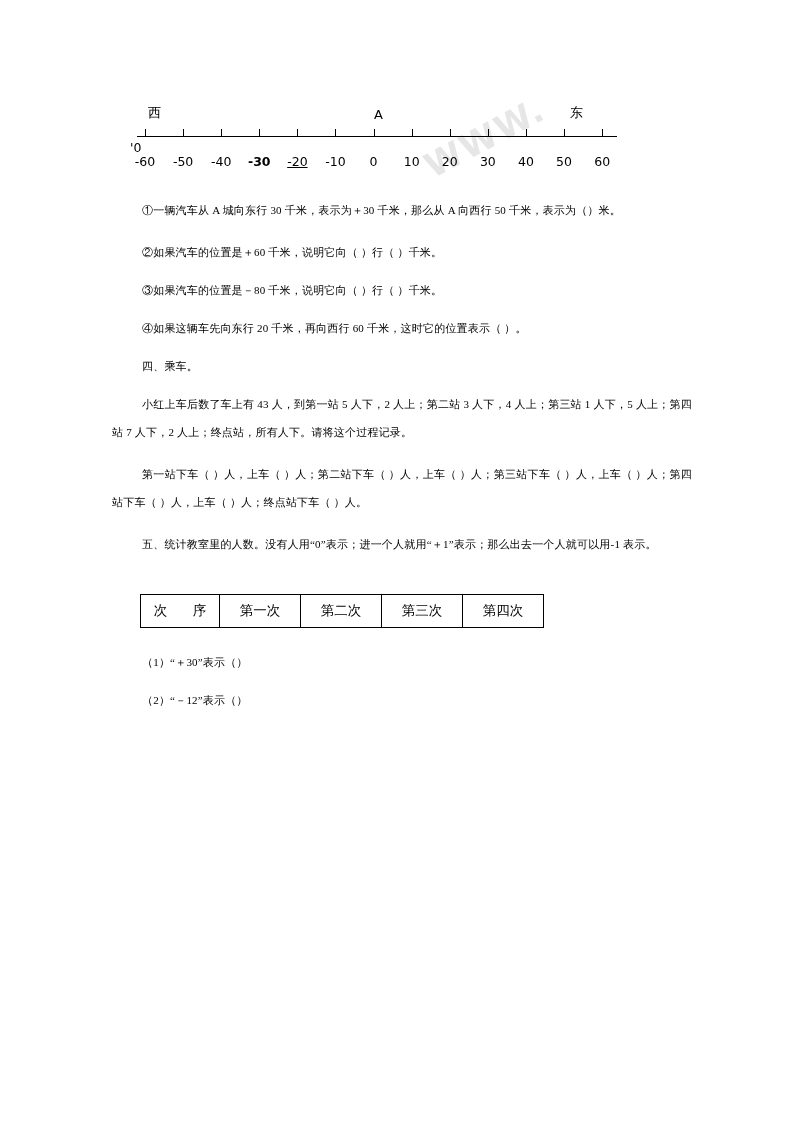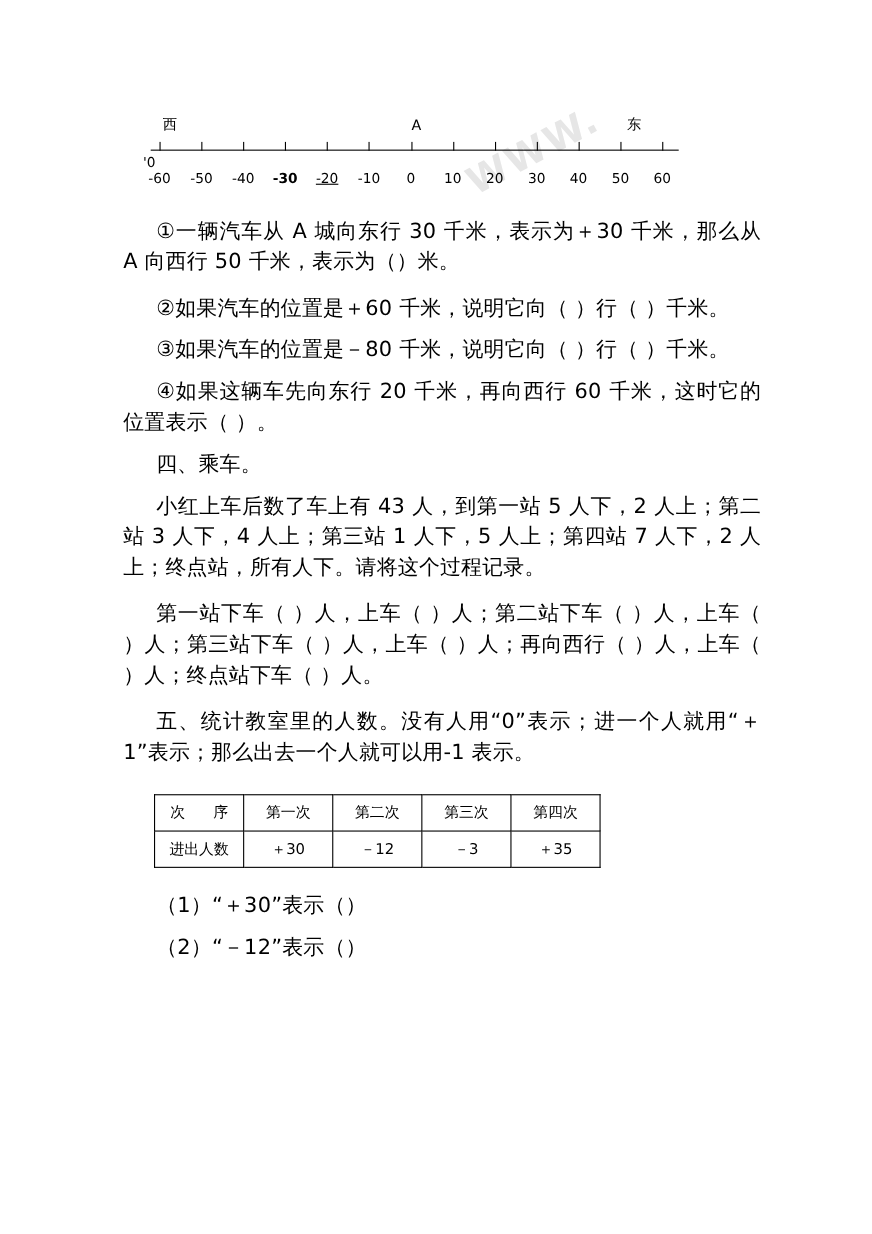--- a/index.html
+++ b/index.html
@@ -86,31 +86,32 @@
   .nl-zero-prefix {
     position: absolute;
     left: 18px;
     top: 40px;
     font-size: 12.5px;
   }
 
   
   p.q {
     margin: 0 0 14px 0;
-    font-size: 19px;
+    font-size: 11px;
     line-height: 28px;
     text-indent: 30px;
     text-align: justify;
     letter-spacing: 0.2px;
+    font-family: Liberation Serif, serif;
   }
   p.q.tight { margin-bottom: 10px; }
 
   
   .tbl-wrap {
-    margin: 24px 0 20px 28px;
+    margin: 36px 0 20px 28px;
   }
   table.stat {
     border-collapse: collapse;
     font-size: 13.5px;
   }
   table.stat td {
     border: 1px solid #000;
     padding: 7px 9px;
     text-align: center;
     min-width: 62px;
@@ -188,41 +189,34 @@
         </div>
     </div>
 
     <p class="q">①一辆汽车从 A 城向东行 30 千米，表示为＋30 千米，那么从 A 向西行 50 千米，表示为（）米。</p>
     <p class="q tight">②如果汽车的位置是＋60 千米，说明它向（   ）行（   ）千米。</p>
     <p class="q tight">③如果汽车的位置是－80 千米，说明它向（   ）行（   ）千米。</p>
     <p class="q tight">④如果这辆车先向东行 20 千米，再向西行 60 千米，这时它的位置表示（   ）。</p>
 
     <p class="q tight">四、乘车。</p>
     <p class="q">小红上车后数了车上有 43 人，到第一站 5 人下，2 人上；第二站 3 人下，4 人上；第三站 1 人下，5 人上；第四站 7 人下，2 人上；终点站，所有人下。请将这个过程记录。</p>
-    <p class="q">第一站下车（ ）人，上车（ ）人；第二站下车（ ）人，上车（ ）人；第三站下车（ ）人，上车（ ）人；再向西行（ ）人，上车（ ）人；终点站下车（ ）人。</p>
+    <p class="q">第一站下车（ ）人，上车（ ）人；第二站下车（ ）人，上车（ ）人；第三站下车（ ）人，上车（ ）人；第四站下车（ ）人，上车（ ）人；终点站下车（ ）人。</p>
 
     <p class="q">五、统计教室里的人数。没有人用“0”表示；进一个人就用“＋1”表示；那么出去一个人就可以用-1 表示。</p>
 
     <div class="tbl-wrap">
       <table class="stat">
         <tbody>
           <tr>
             <td class="head-first">次　序</td>
             <td>第一次</td>
             <td>第二次</td>
             <td>第三次</td>
             <td>第四次</td>
           </tr>
-          <tr>
-            <td>进出人数</td>
-            <td>＋30</td>
-            <td>－12</td>
-            <td>－3</td>
-            <td>＋35</td>
-          </tr>
         </tbody>
       </table>
     </div>
 
     <p class="q tight">（1）“＋30”表示（）</p>
     <p class="q tight">（2）“－12”表示（）</p>
 
   </div>
 </div>
 

